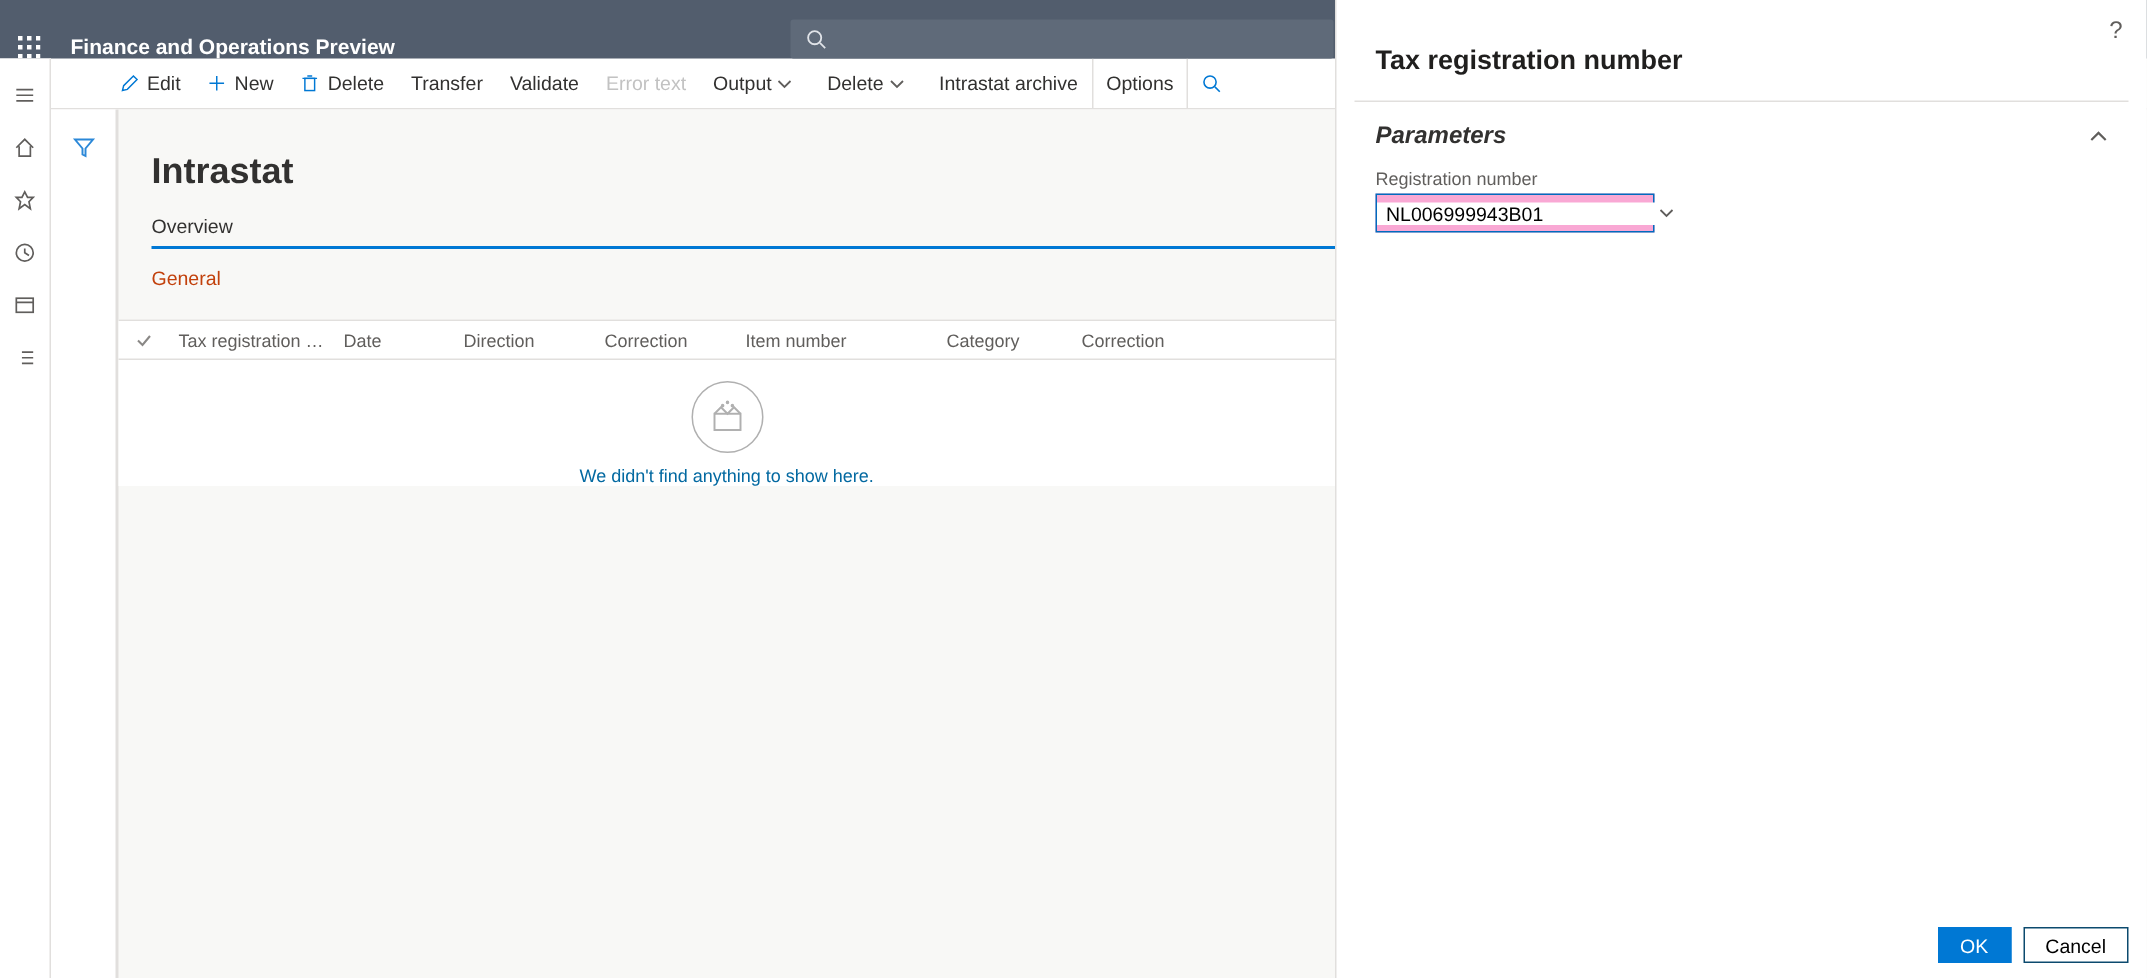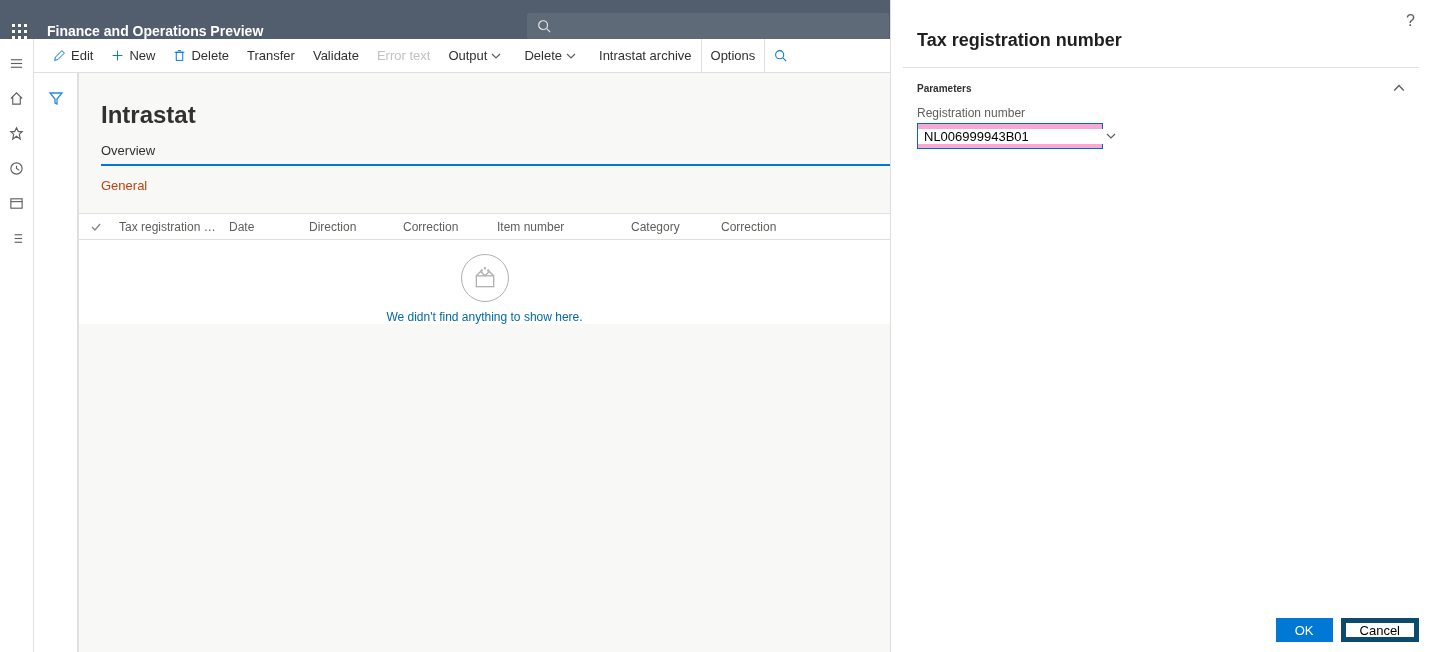--- a/index.html
+++ b/index.html
@@ -7,21 +7,21 @@
   
   .topbar { height: 39px; background: #525d6d; display: flex; align-items: flex-end; color: #fff; }
   .waffle { width: 39px; display: flex; align-items: center; justify-content: center; cursor: pointer; }
   .waffle svg { width: 15px; height: 15px; }
   .app-title { font-size: 14px; font-weight: 600; margin-left: 8px; }
   .searchbox { margin-left: auto; margin-right: 0; background: #5f6a79; height: 26px; width: 362px; display: flex; align-items: center; border-radius: 2px; position: absolute; left: 527px; }
   .searchbox .sicon { width: 34px; display: flex; align-items: center; justify-content: center; }
   .searchbox input { background: transparent; border: none; color: #e0e3e8; font-size: 13px; flex: 1; outline: none; }
   .searchbox input::placeholder { color: #c8cdd4; }
 
-  .actionbar { height: 34px; border-bottom: 1px solid #e1dfdd; display: flex; align-items: center; padding-left: 44px; font-size: 13px; color: #323130; }
+  .actionbar { height: 34px; border-bottom: 1px solid #e1dfdd; display: flex; align-items: center; padding-left: 44px; font-size: 13px; color: #323130; margin-left: 27px; }
   .action { display: inline-flex; align-items: center; height: 100%; padding: 0 9px; cursor: pointer; }
   .action.disabled { color: #c2c2c2; }
   .action svg { margin-right: 5px; }
   .action .chev { margin-left: 4px; }
   .action.sep { border-left: 1px solid #e1dfdd; }
   .action.iconpad svg { width:13px; height:13px; }
 
   .leftrail { position: absolute; top: 39px; left: 0; width: 34px; height: calc(100% - 39px); background: #fff; border-right: 1px solid #e1dfdd; display: flex; flex-direction: column; align-items: center; padding-top: 17px; gap: 20px; }
   .leftrail svg { width: 15px; height: 15px; color: #605e5c; cursor:pointer; }
 
@@ -38,28 +38,28 @@
   .gridhead { display: flex; height: 26px; align-items: center; font-size: 12px; color: #605e5c; border-bottom: 1px solid #e1dfdd; }
   .gh { padding: 0 6px; white-space: nowrap; overflow: hidden; text-overflow: ellipsis; }
   .gh.chk { width: 34px; display:flex; justify-content:center; }
   .gridempty { text-align: center; padding-top: 14px; color: #0369a1; font-size: 12px; }
   .gridempty .circle { width: 48px; height: 48px; border: 1px solid #b0b0b0; border-radius: 50%; margin: 0 auto 8px; display:flex; align-items:center; justify-content:center; color:#b0b0b0; }
 
   .panel { position: absolute; top: 0; right: 0; width: 541px; height: 100%; background: #fff; border-left: 1px solid #e1dfdd; display:flex; flex-direction:column; }
   .panel-help { position:absolute; top:12px; right:16px; font-size:16px; color:#605e5c; cursor:pointer; }
   .panel-title { font-size: 18px; font-weight: 600; padding: 30px 26px 16px 26px; color:#201f1e; }
   .panel hr { border: none; border-top: 1px solid #e1dfdd; }
-  .section-head { display:flex; justify-content:space-between; align-items:center; padding: 14px 26px 0 26px; font-size:10px; font-weight:600; cursor:pointer; }
+  .section-head { display:flex; justify-content:space-between; align-items:center; padding: 14px 26px 0 26px; font-size:16px; font-weight:600; cursor:pointer;font-style:italic; }
   .field { padding: 12px 26px 0 26px; }
   .field-label { font-size: 12px; color: #605e5c; margin-bottom: 3px; }
   .field-input { display:flex; align-items:center; border:1px solid #006cbe; height:26px; width:186px; background:#f9a8d4; }
   .field-input input { border:none; flex:1; padding:0 6px; font-size:13px; outline:none; }
   .field-input .dd { width:24px; display:flex; align-items:center; justify-content:center; color:#605e5c; cursor:pointer; }
   .panel-footer { margin-top:auto; display:flex; justify-content:flex-end; gap:8px; padding: 10px 12px; }
-  .btn { height:24px; padding:0 14px; font-size:13px; border:5px solid #0c4a6e; background:#fff; cursor:pointer; display:inline-flex; align-items:center; }
+  .btn { height:24px; padding:0 14px; font-size:13px; border:1px solid #0c4a6e; background:#fff; cursor:pointer; display:inline-flex; align-items:center; }
   .btn.primary { background:#0078d4; color:#fff; border-color:#0078d4; }
   .chev-up { transform: rotate(180deg); }
 </style>
 </head>
 <body>
 
 <div class="topbar">
   <div class="waffle">
     <svg viewBox="0 0 15 15" fill="#fff">
         <rect x="0" y="0" width="3" height="3"></rect>

